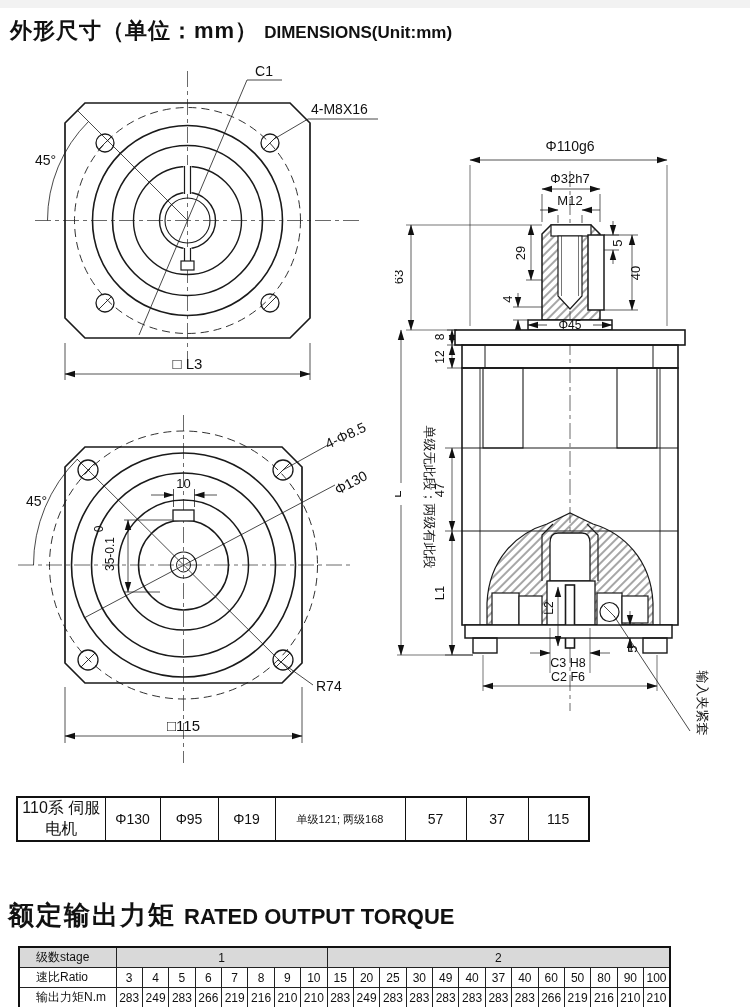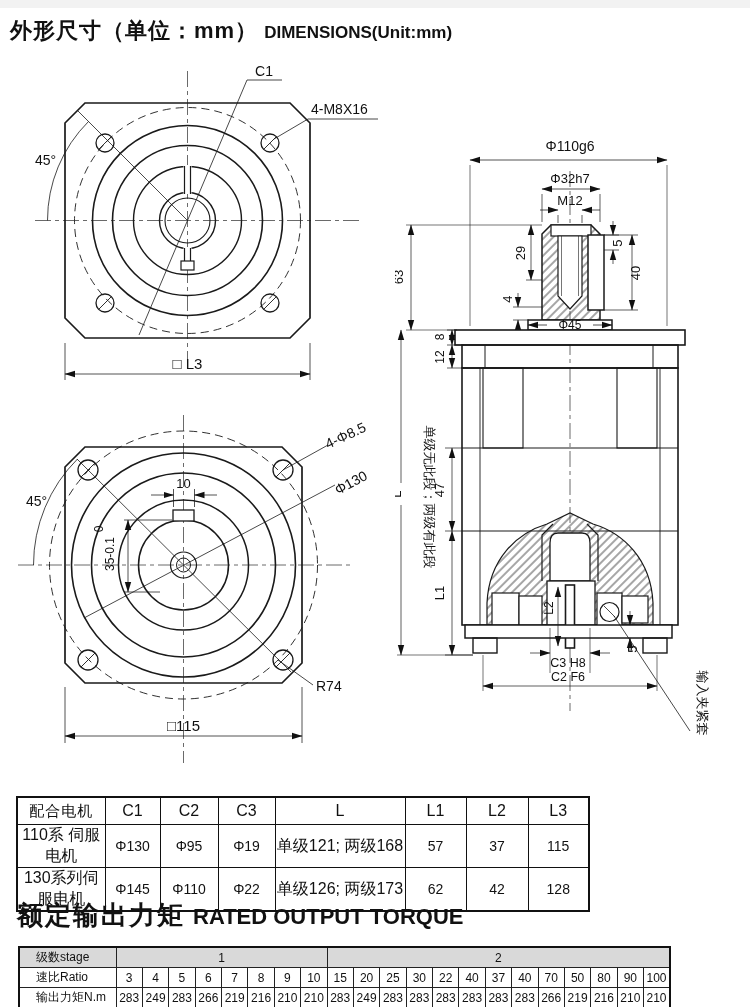--- a/index.html
+++ b/index.html
@@ -4,33 +4,33 @@
 <style>
   html,body { margin:0; padding:0; background:#f2f2f2; }
   .page {
     position:relative; width:750px; height:1007px; background:#ffffff;
     font-family:"Liberation Sans","DejaVu Sans",sans-serif; color:#111;
     overflow:hidden; margin:8px auto;
   }
   .t1 { position:absolute; left:10px; top:8px; font-weight:bold; white-space:nowrap; }
   .t1 .cn { font-size:22px; letter-spacing:1px; }
   .t1 .en { font-size:17px; margin-left:6px; }
-  .t2 { position:absolute; left:17px; top:890px; font-weight:bold; white-space:nowrap; }
+  .t2 { position:absolute; left:8px; top:890px; font-weight:bold; white-space:nowrap; }
   .t2 .cn { font-size:26px; letter-spacing:2px; }
   .t2 .en { font-size:22px; margin-left:8px; }
   svg.draw { position:absolute; }
   svg text { font-family:"Liberation Sans","DejaVu Sans",sans-serif; }
 
   table { border-collapse:collapse; background:#fff; }
   .dim-table { position:absolute; left:16px; top:788px; width:572px; table-layout:fixed; border:2px solid #111; }
   .dim-table td { border:1px solid #111; text-align:center; vertical-align:middle; height:26px; padding:0; font-size:14px; }
   .dim-table tr.head td { font-size:16px; }
   .dim-table tr.head td:first-child { font-size:15px; letter-spacing:1px; }
   .dim-table tr.body td:first-child { font-size:16px; }
-  .dim-table tr.body td:nth-child(5) { font-size:16px; }
+  .dim-table tr.body td:nth-child(5) { font-size:11px; }
 
   .tq-table { position:absolute; left:18px; top:938px; width:653px; table-layout:fixed; border:2px solid #111; }
   .tq-table td { border:1px solid #222; text-align:center; vertical-align:middle; height:19px; padding:0; font-size:12px; white-space:nowrap; }
   .tq-table td.lbl { text-align:left; padding-left:16px; }
   .tq-table tr.stage td { background:#d9d9d9; }
 </style>
 </head>
 <body>
 
 <div class="page">
@@ -252,49 +252,29 @@
       <col style="width:88px">
         <col style="width:55px">
         <col style="width:58px">
         <col style="width:57px">
       <col style="width:130px">
         <col style="width:61px">
         <col style="width:62px">
         <col style="width:61px">
     </colgroup>
     <tbody>
-        <tr class="head">
-          <td>配合电机</td>
-          <td>C1</td>
-          <td>C2</td>
-          <td>C3</td>
-          <td>L</td>
-          <td>L1</td>
-          <td>L2</td>
-          <td>L3</td>
-        </tr>
     <tr class="body">
           <td>110系  伺服电机</td>
           <td>Φ130</td>
           <td>Φ95</td>
           <td>Φ19</td>
           <td>单级121; 两级168</td>
           <td>57</td>
           <td>37</td>
           <td>115</td>
-        </tr>
-    <tr class="body">
-          <td>130系列伺服电机</td>
-          <td>Φ145</td>
-          <td>Φ110</td>
-          <td>Φ22</td>
-          <td>单级126; 两级173</td>
-          <td>62</td>
-          <td>42</td>
-          <td>128</td>
         </tr>
   </tbody>
     </table>
 
   <div class="t2">
     <span class="cn">额定输出力矩</span><span class="en">RATED OUTPUT TORQUE</span>
   </div>
 
   <table class="tq-table">
     <colgroup>
@@ -334,25 +314,25 @@
           <td>5</td>
           <td>6</td>
           <td>7</td>
           <td>8</td>
           <td>9</td>
           <td>10</td>
           <td>15</td>
           <td>20</td>
           <td>25</td>
           <td>30</td>
-          <td>22</td>
+          <td>49</td>
           <td>40</td>
           <td>37</td>
           <td>40</td>
-          <td>70</td>
+          <td>60</td>
           <td>50</td>
           <td>80</td>
           <td>90</td>
           <td>100</td>
         </tr>
     <tr>
       <td class="lbl">输出力矩N.m</td>
     <td>283</td>
           <td>249</td>
           <td>283</td>

